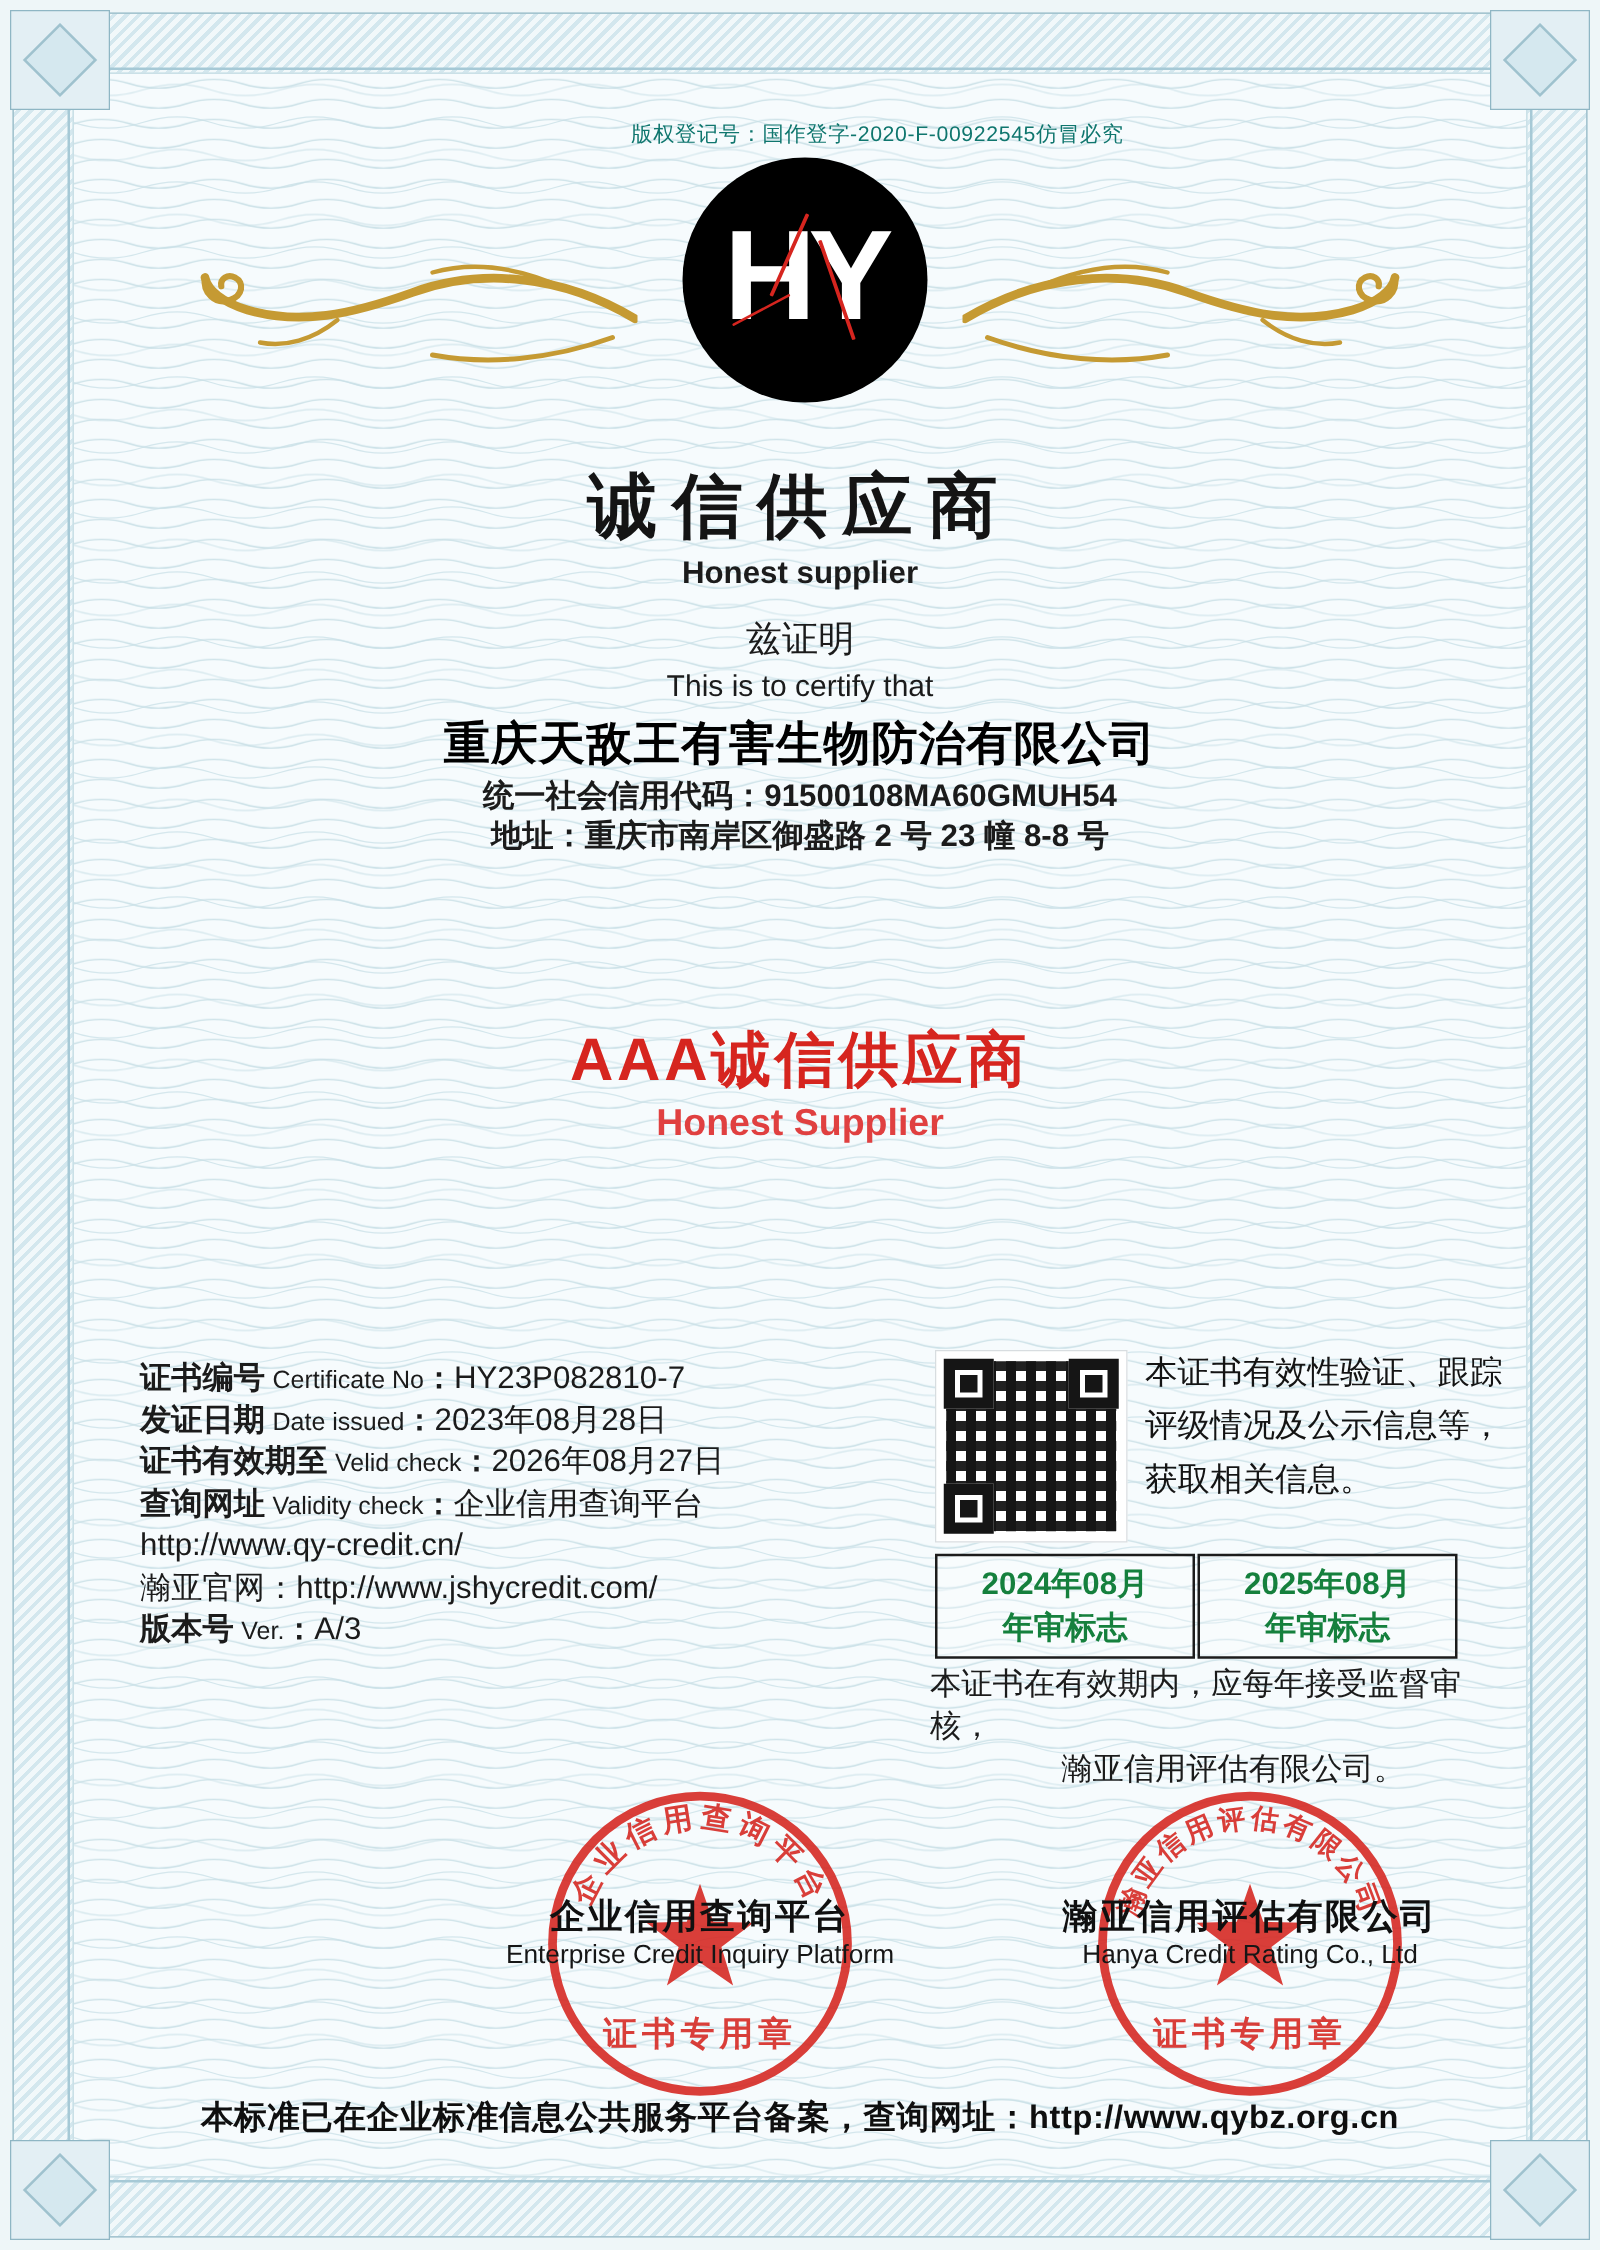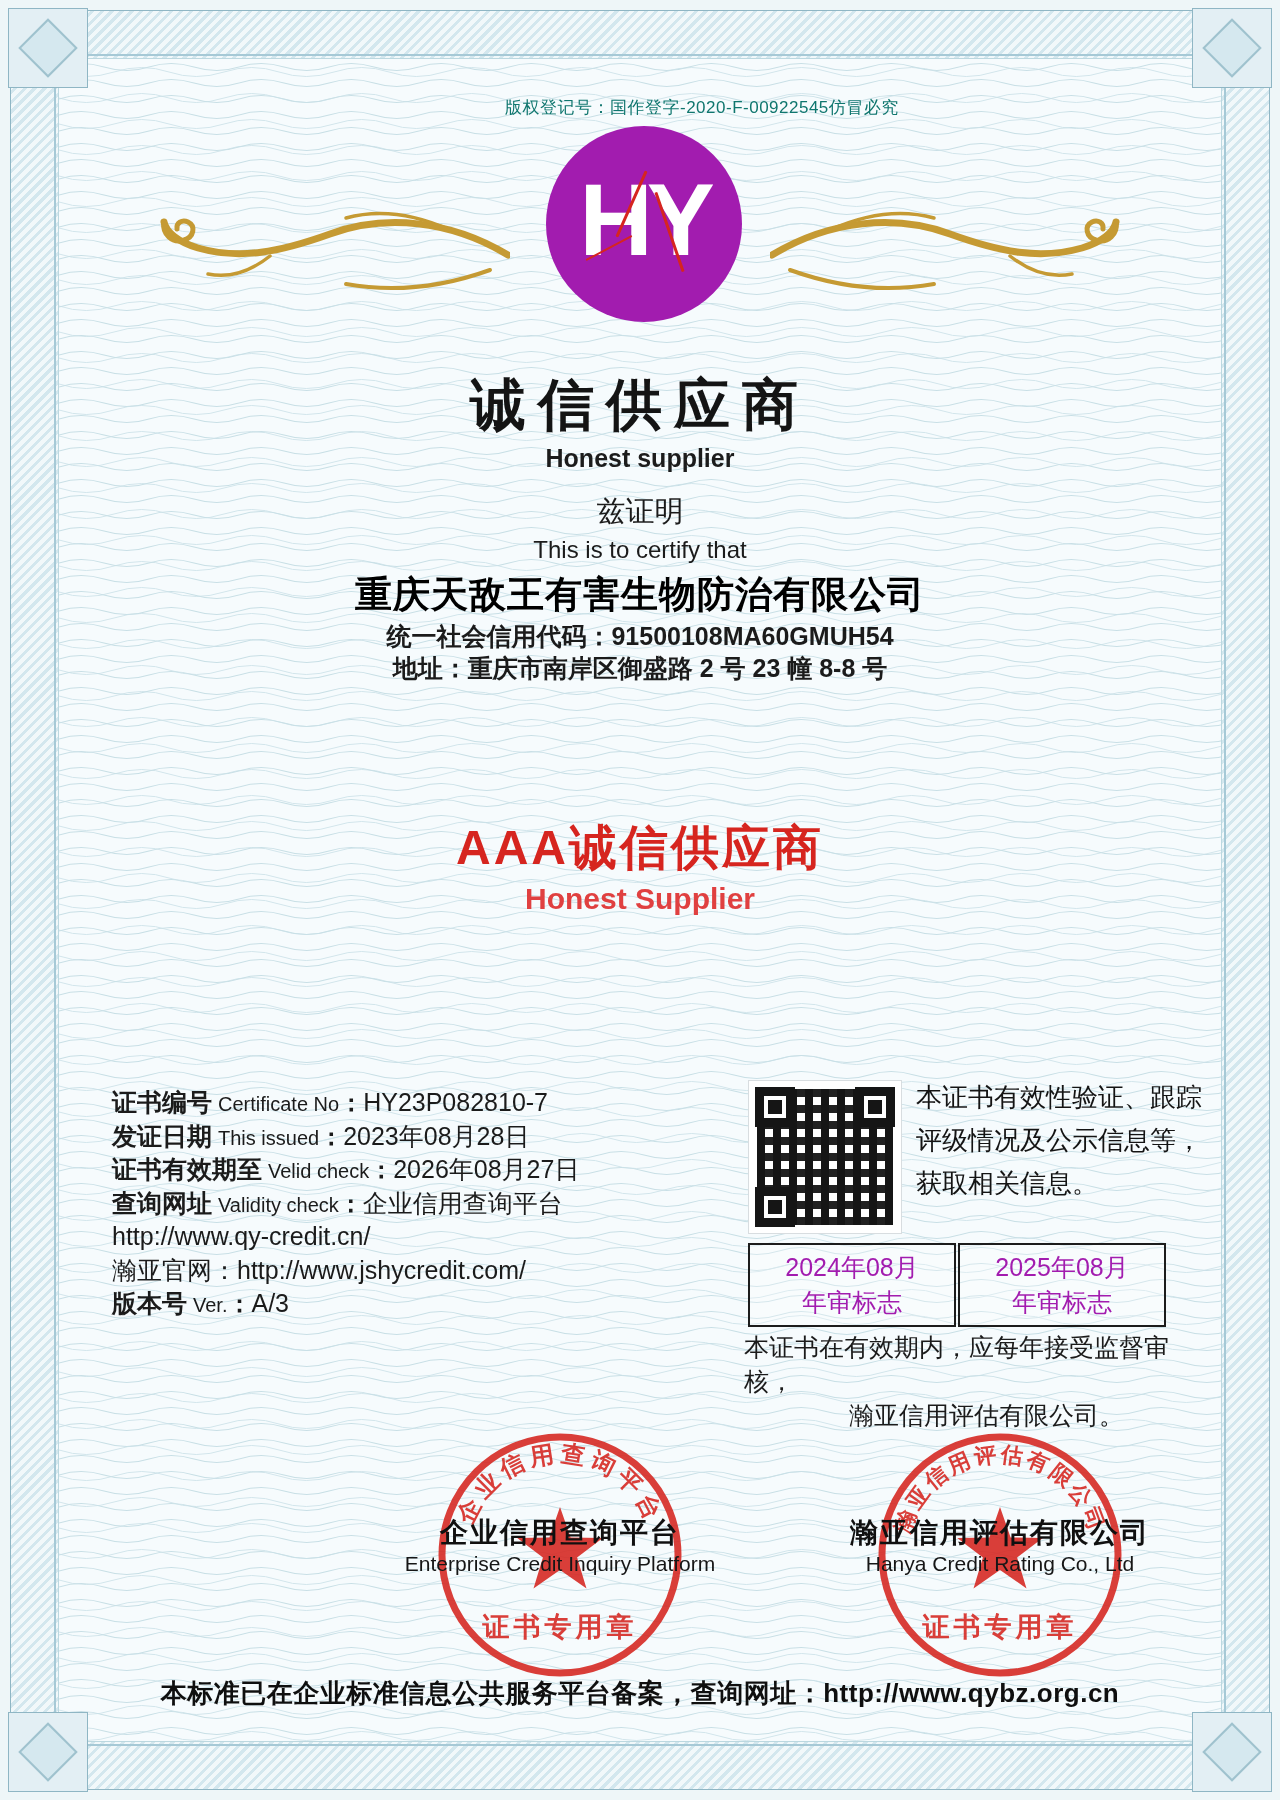--- a/index.html
+++ b/index.html
@@ -28,21 +28,21 @@
   .content{position:absolute;inset:0;z-index:5;}
   .abs{position:absolute;}
   .ctr{left:0;width:1280px;text-align:center;}
   
   .copyright{left:505px;top:96px;font-size:17px;font-weight:500;color:#0f766e;letter-spacing:.5px;}
   .flourish{top:200px;width:360px;height:120px;}
   .fl-l{left:150px;}
   .fl-r{left:770px;transform:scaleX(-1);}
   .logo{
     left:546px;top:126px;width:196px;height:196px;border-radius:50%;
-    background:#a21caf;display:flex;align-items:center;justify-content:center;z-index:6;
+    background:#000000;display:flex;align-items:center;justify-content:center;z-index:6;
   }
   .logo-text{
     color:#fff;font-size:102px;font-weight:900;letter-spacing:-6px;line-height:1;
     transform:translateY(-4px);
   }
   .crack{position:absolute;background:#d6251f;border-radius:1px;}
   .ck1{left:84px;top:42px;width:3px;height:72px;transform:rotate(24deg);}
   .ck2{left:122px;top:64px;width:3px;height:84px;transform:rotate(-19deg);}
   .ck3{left:62px;top:96px;width:2px;height:52px;transform:rotate(62deg);}
   .title-cn{top:368px;font-size:56px;font-weight:600;letter-spacing:12px;color:#141414;}
@@ -72,21 +72,21 @@
   .fp{position:absolute;width:40px;height:40px;border:9px solid #151515;background:#fff;box-sizing:border-box;}
   .fp i{position:absolute;left:4px;top:4px;width:14px;height:14px;background:#151515;display:block;}
   .fp1{left:6px;top:6px}.fp2{right:6px;top:6px}.fp3{left:6px;bottom:6px}
   .qr-note{left:916px;top:1076px;width:352px;}
   .qr-note div{font-size:26px;font-weight:500;line-height:43px;color:#141414;}
   .annual-box{
     top:1243px;width:204px;height:80px;border:2px solid #1c1c1c;background:rgba(255,255,255,.25);
     display:flex;flex-direction:column;align-items:center;justify-content:center;
   }
   .ab1{left:748px}.ab2{left:958px}
-  .annual-box span{font-size:25px;font-weight:400;line-height:35px;color:#a21caf;}
+  .annual-box span{font-size:25px;font-weight:700;line-height:35px;color:#15803d;}
   .notice{left:744px;top:1330px;width:432px;}
   .notice .n1{font-size:25px;font-weight:500;line-height:34px;}
   .notice .n2{font-size:25px;font-weight:500;line-height:34px;text-align:right;padding-right:52px;}
   
   .seal{width:250px;height:250px;opacity:.88;z-index:6;}
   .seal-l{left:435px;top:1430px;}
   .seal-r{left:875px;top:1430px;}
   .orgcol{width:460px;text-align:center;z-index:7;}
   .org-l{left:330px;}
   .org-r{left:770px;}
@@ -167,21 +167,21 @@
     <div class="abs ctr address">地址：重庆市南岸区御盛路 2 号 23 幢 8-8 号</div>
 
     <div class="abs ctr award-cn">AAA诚信供应商</div>
     <div class="abs ctr award-en">Honest Supplier</div>
 
     <div class="abs details">
       <div class="d-row">
         <span class="d-cn">证书编号</span><span class="d-en">Certificate No</span><span class="d-sep">：</span><span class="d-val">HY23P082810-7</span>
       </div>
       <div class="d-row">
-        <span class="d-cn">发证日期</span><span class="d-en">This issued</span><span class="d-sep">：</span><span class="d-val">2023年08月28日</span>
+        <span class="d-cn">发证日期</span><span class="d-en">Date issued</span><span class="d-sep">：</span><span class="d-val">2023年08月28日</span>
       </div>
       <div class="d-row">
         <span class="d-cn">证书有效期至</span><span class="d-en">Velid check</span><span class="d-sep">：</span><span class="d-val">2026年08月27日</span>
       </div>
       <div class="d-row">
         <span class="d-cn">查询网址</span><span class="d-en">Validity check</span><span class="d-sep">：</span><span class="d-val">企业信用查询平台</span>
       </div>
       <div class="d-row">
         <span class="d-val">http://www.qy-credit.cn/</span>
       </div>

